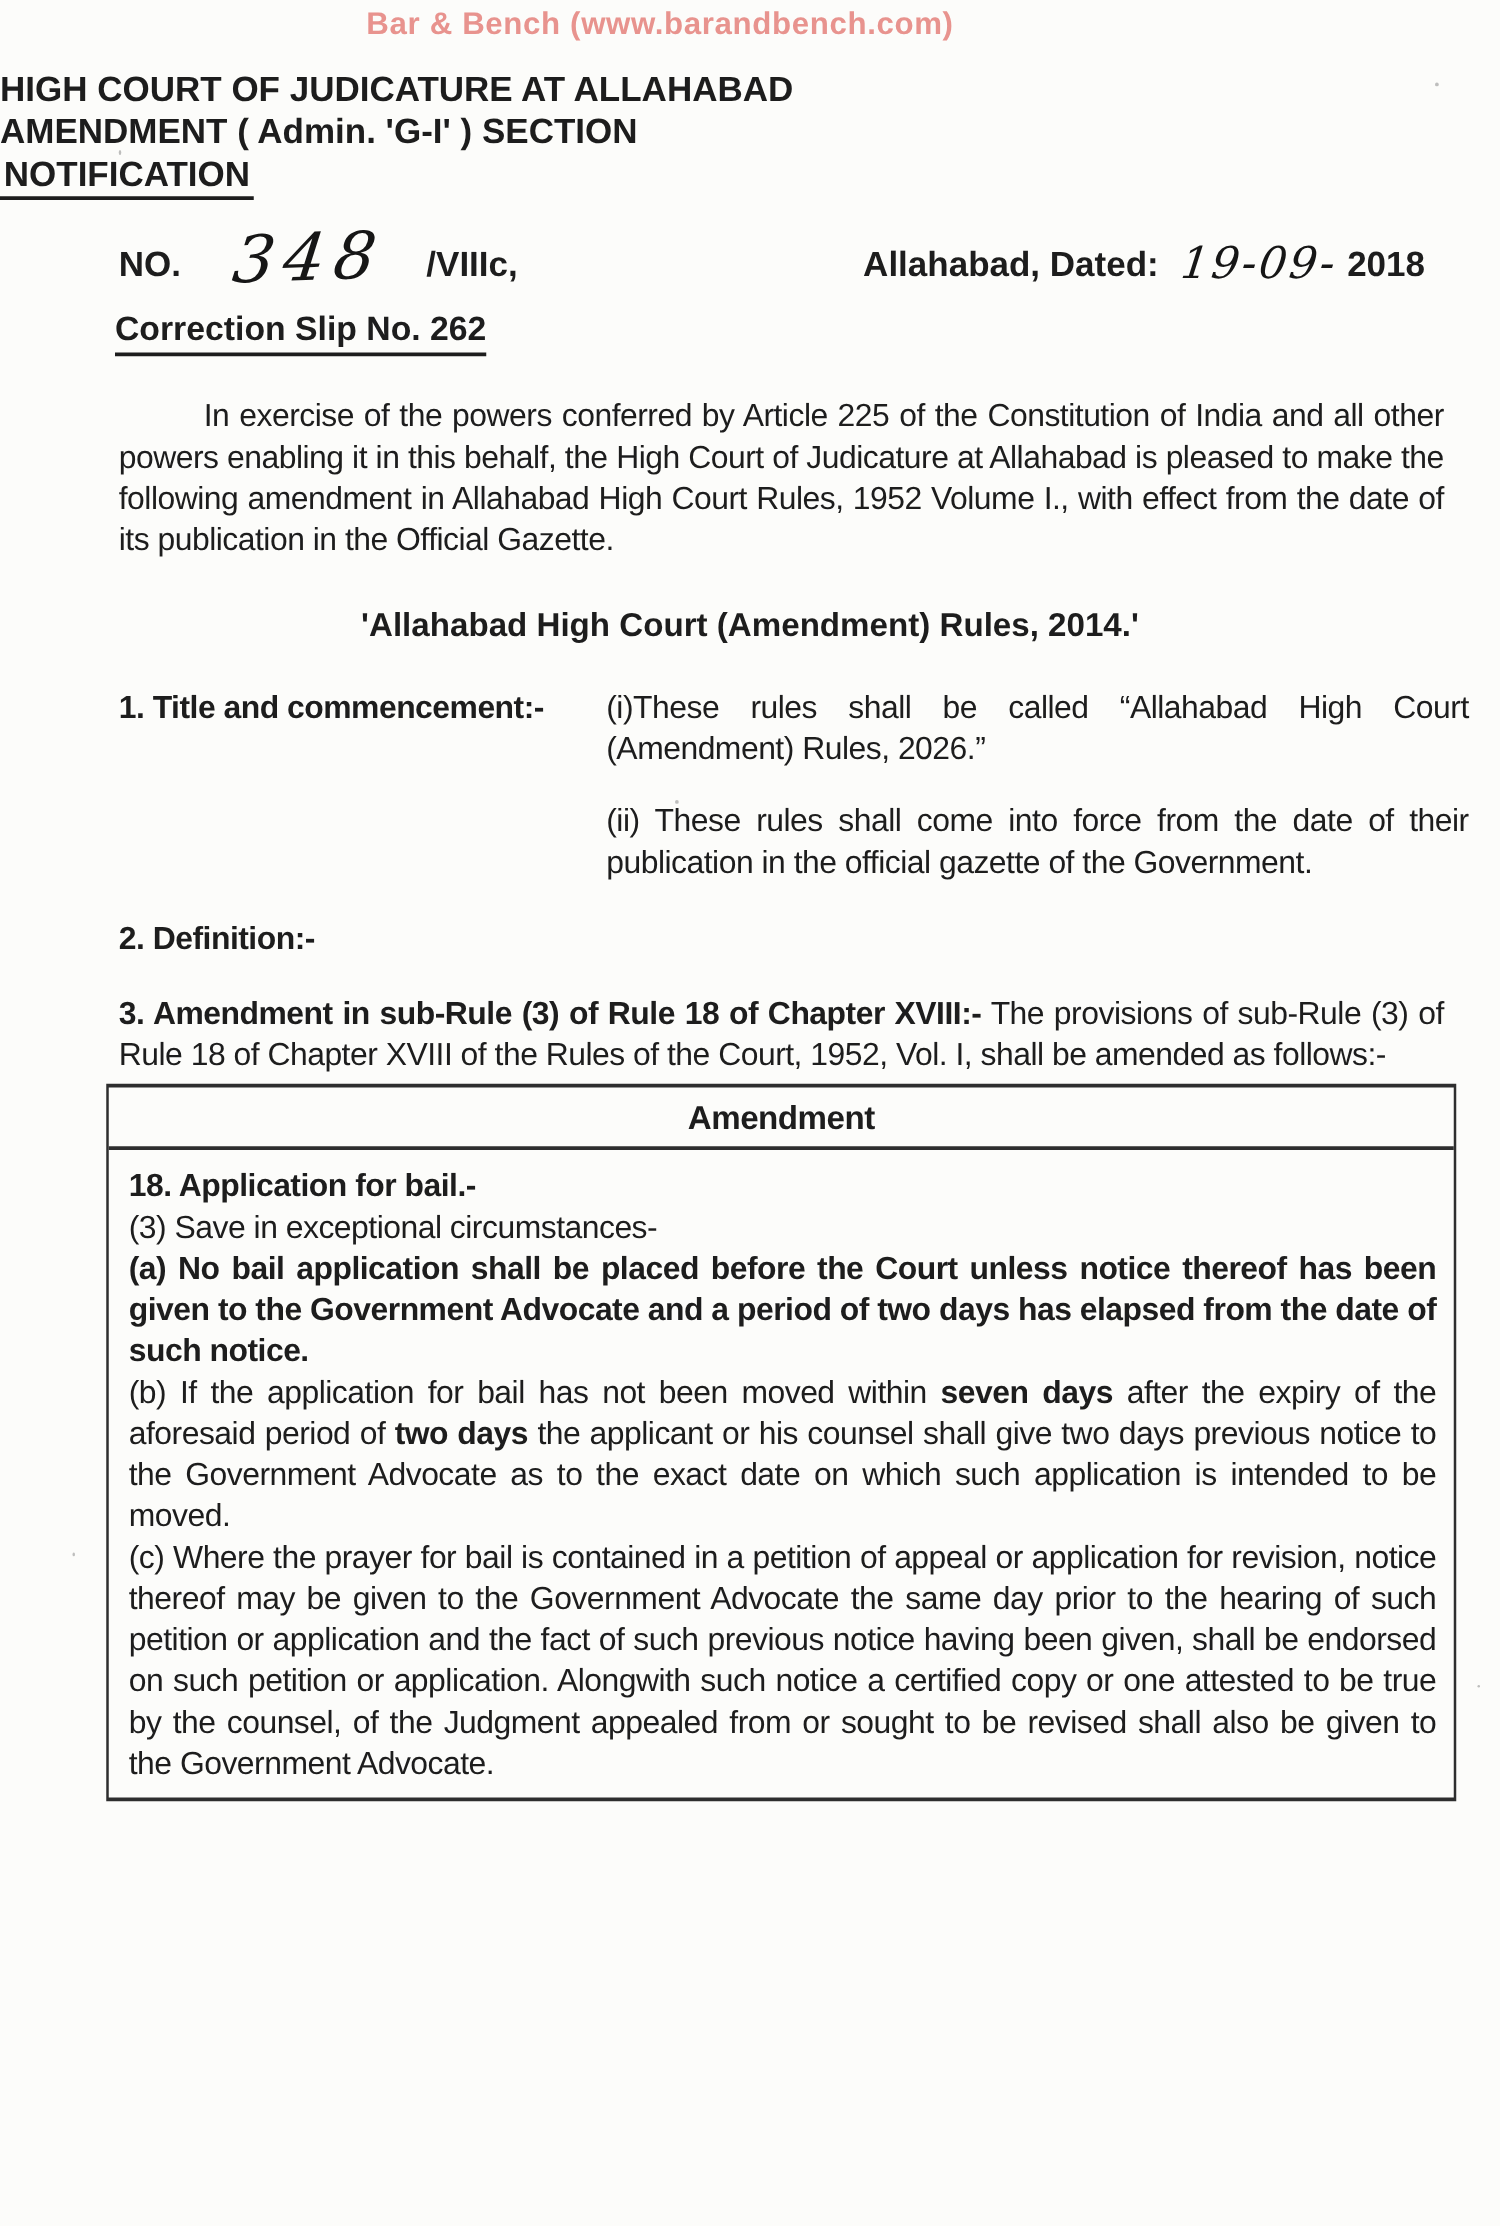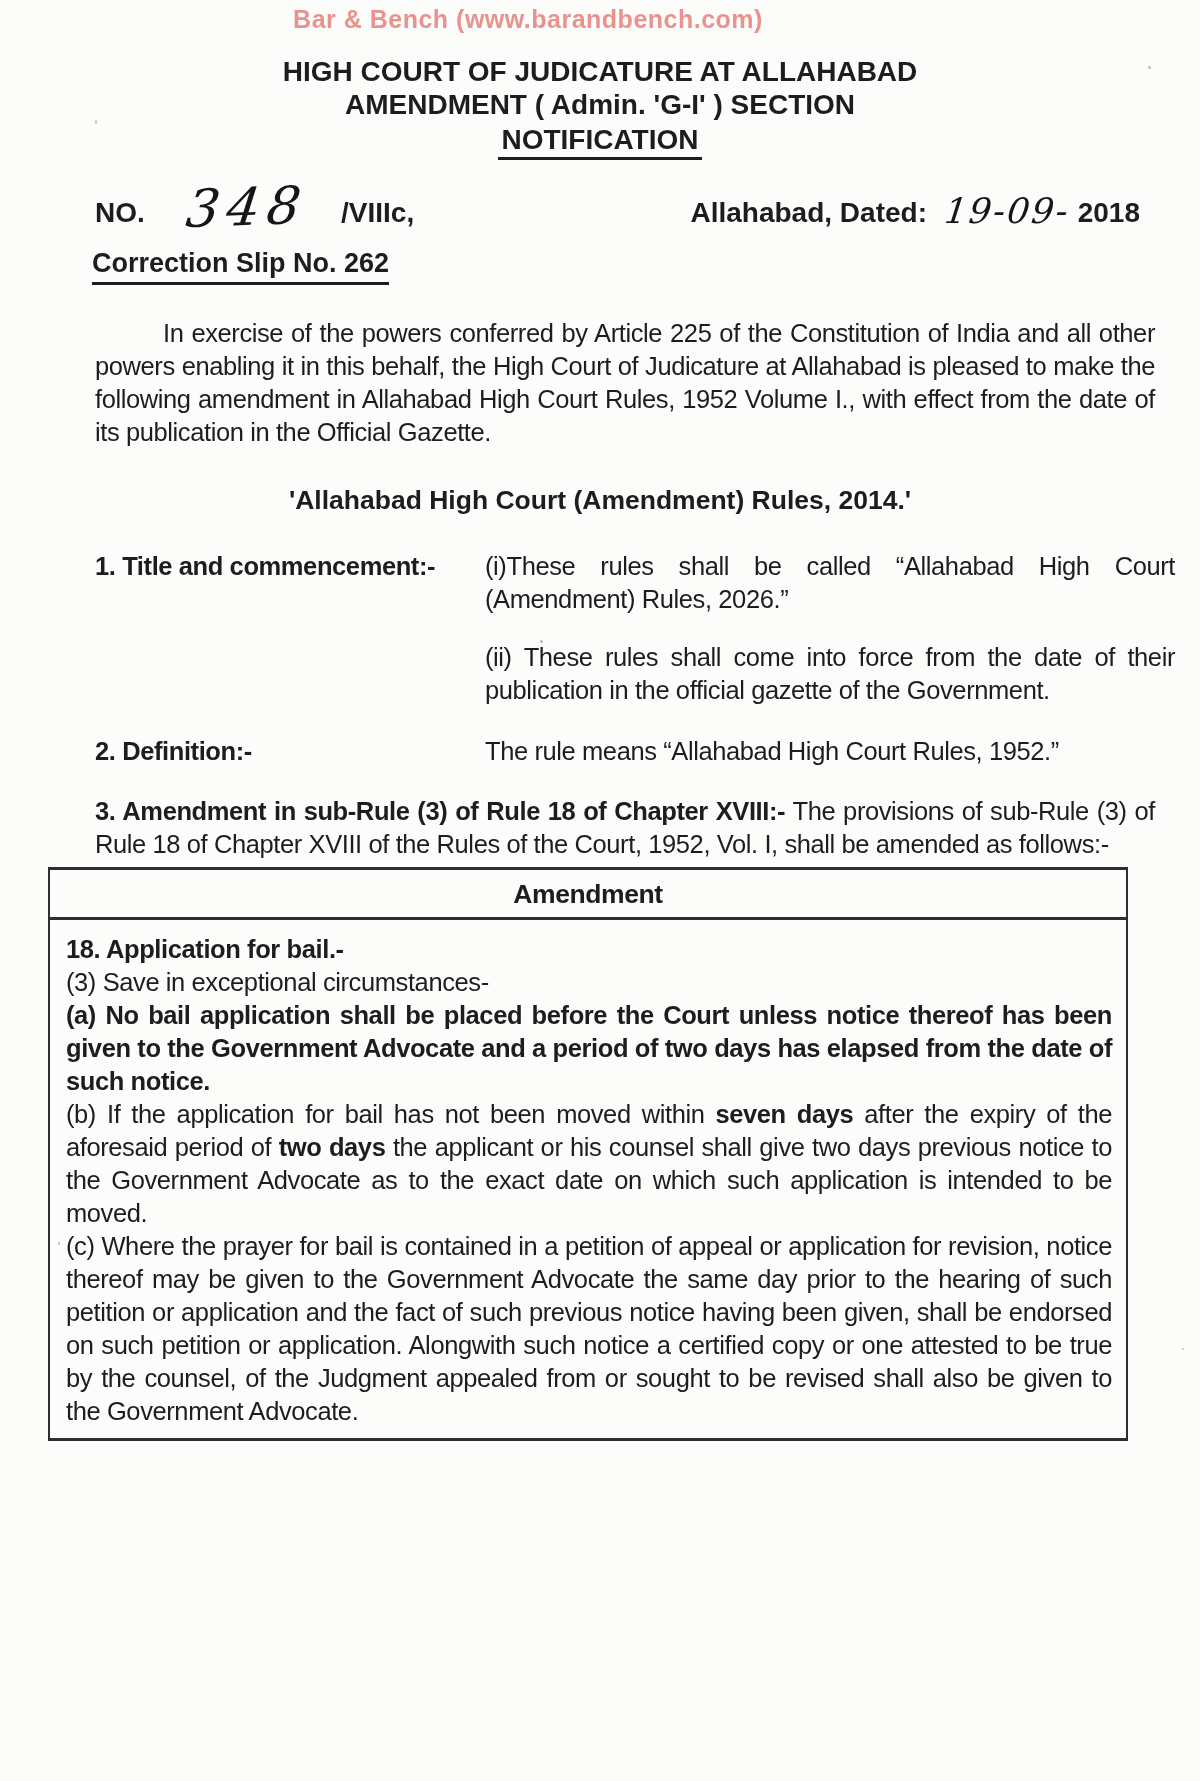--- a/index.html
+++ b/index.html
@@ -18,21 +18,21 @@
   .hw-no-top   { font-size:52px; letter-spacing:7px; margin:0 34px 0 42px; position:relative; top:3px; transform:skewX(-9deg) rotate(-2deg); }
   .hw-date-top { font-size:35px; letter-spacing:2px; margin:0 8px 0 18px; position:relative; top:1px; }
   .hw-no-bot   { font-size:46px; letter-spacing:5px; margin-left:28px; position:relative; top:4px; }
   .hw-date-bot { font-size:37px; letter-spacing:3px; margin-left:16px; position:relative; top:3px; }
 
   .watermark {
     padding-top:5px; text-align:center; transform:translateX(-72px);
     color:#e8938e; font-weight:bold; font-size:25px; letter-spacing:0.5px;
   }
 
-  .doc-title { margin-top:21px; text-align:center; font-size:28px; font-weight:bold; line-height:33px; }
+  .doc-title { margin-top:21px; text-align:left; font-size:28px; font-weight:bold; line-height:33px; }
   .notif-underline { display:inline-block; border-bottom:3px solid #1d1d1d; padding:0 3px 1px; margin-top:2px; }
 
   .ref-row {
     display:flex; align-items:baseline; margin-top:14px;
     padding:0 60px 0 95px; font-size:28px; font-weight:bold;
   }
   .ref-spacer { flex:1; }
 
   .correction { margin-top:14px; padding-left:92px; font-size:27px; }
   .correction span { display:inline-block; border-bottom:3px solid #1d1d1d; padding-bottom:3px; font-weight:bold; }
@@ -47,21 +47,21 @@
   .clause-row .clause-label { flex:0 0 390px; width:390px; font-weight:bold; }
   .clause-row .clause-content { flex:1; text-align:justify; }
   .row-1  { margin-top:34px; }
   .row-1b { margin-top:25px; }
   .row-2  { margin-top:28px; }
   .clause-content p { margin:0; }
 
   .clause3 { margin:27px 45px 0 95px; text-align:justify; }
 
   .amend-box {
-    margin-left:48px; margin-top:6px; width:1080px; box-sizing:border-box;
+    margin-left:85px; margin-top:6px; width:1080px; box-sizing:border-box;
     border:2px solid #2e2e2e; border-top-width:3px; border-bottom-width:3px;
   }
   .box-header { text-align:center; font-size:26.5px; font-weight:bold; padding:8px 0 6px; border-bottom:3px solid #2e2e2e; }
   .box-body { padding:13px 14px 10px 16px; }
   .box-body p { margin:0; }
   .h18    { margin-top:2px; font-weight:bold; }
   .intro  { margin-top:28px; }
   .para-a { margin-top:33px; font-weight:bold; text-align:justify; }
   .para-b { margin-top:60px; text-align:justify; }
   .para-c { margin-top:16px; text-align:justify; }
@@ -115,23 +115,20 @@
 
   <div class="clause-row row-1b body-text">
     <div class="clause-label"></div>
     <div class="clause-content">
       <p>(ii) These rules shall come into force from the date of their publication in the official gazette of the Government.</p>
     </div>
   </div>
 
   <div class="clause-row row-2 body-text">
     <div class="clause-label">2. Definition:-</div>
-    <div class="clause-content">
-      <p>The rule means “Allahabad High Court Rules, 1952.”</p>
-    </div>
   </div>
 
   <p class="clause3 body-text"><span class="bold">3. Amendment in sub-Rule (3) of Rule 18 of Chapter XVIII:-</span><span> The provisions of sub-Rule (3) of Rule 18 of Chapter XVIII of the Rules of the Court, 1952, Vol. I, shall be amended as follows:-</span></p>
 
   <div class="amend-box body-text">
     <div class="box-header">Amendment</div>
     <div class="box-body">
       <p class="h18">18. Application for bail.-</p>
       <p class="intro">(3) Save in exceptional circumstances-</p>
       <p class="para-a">(a) No bail application shall be placed before the Court unless notice thereof has been given to the Government Advocate and a period of two days has elapsed from the date of such notice.</p>

